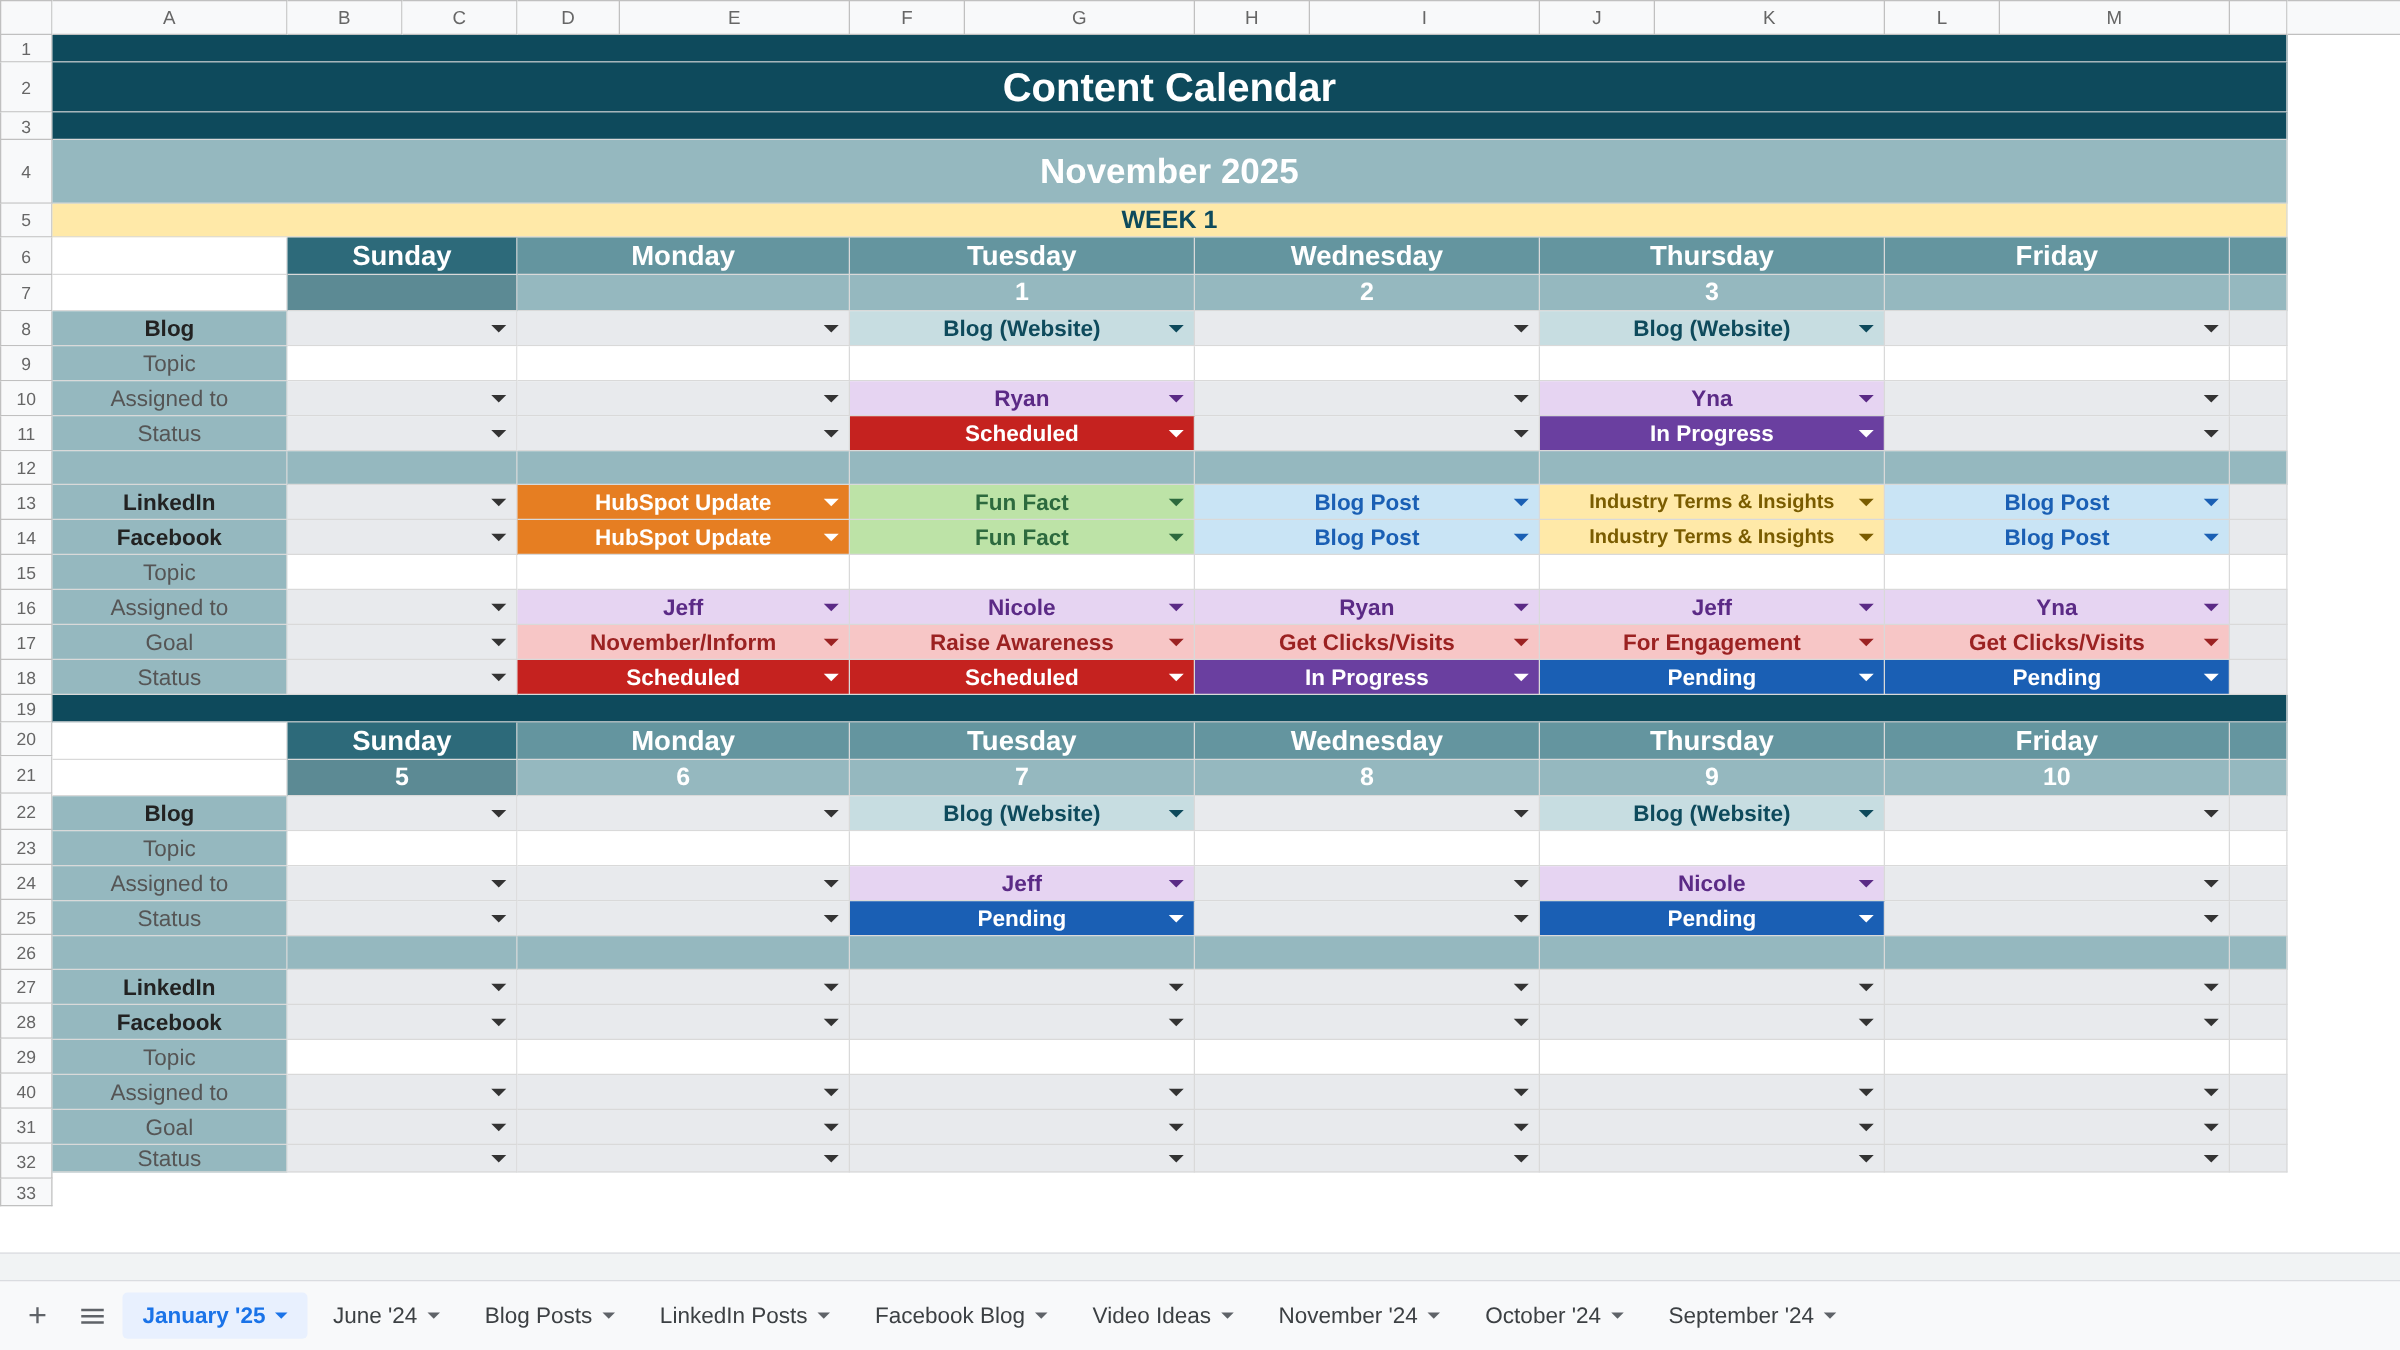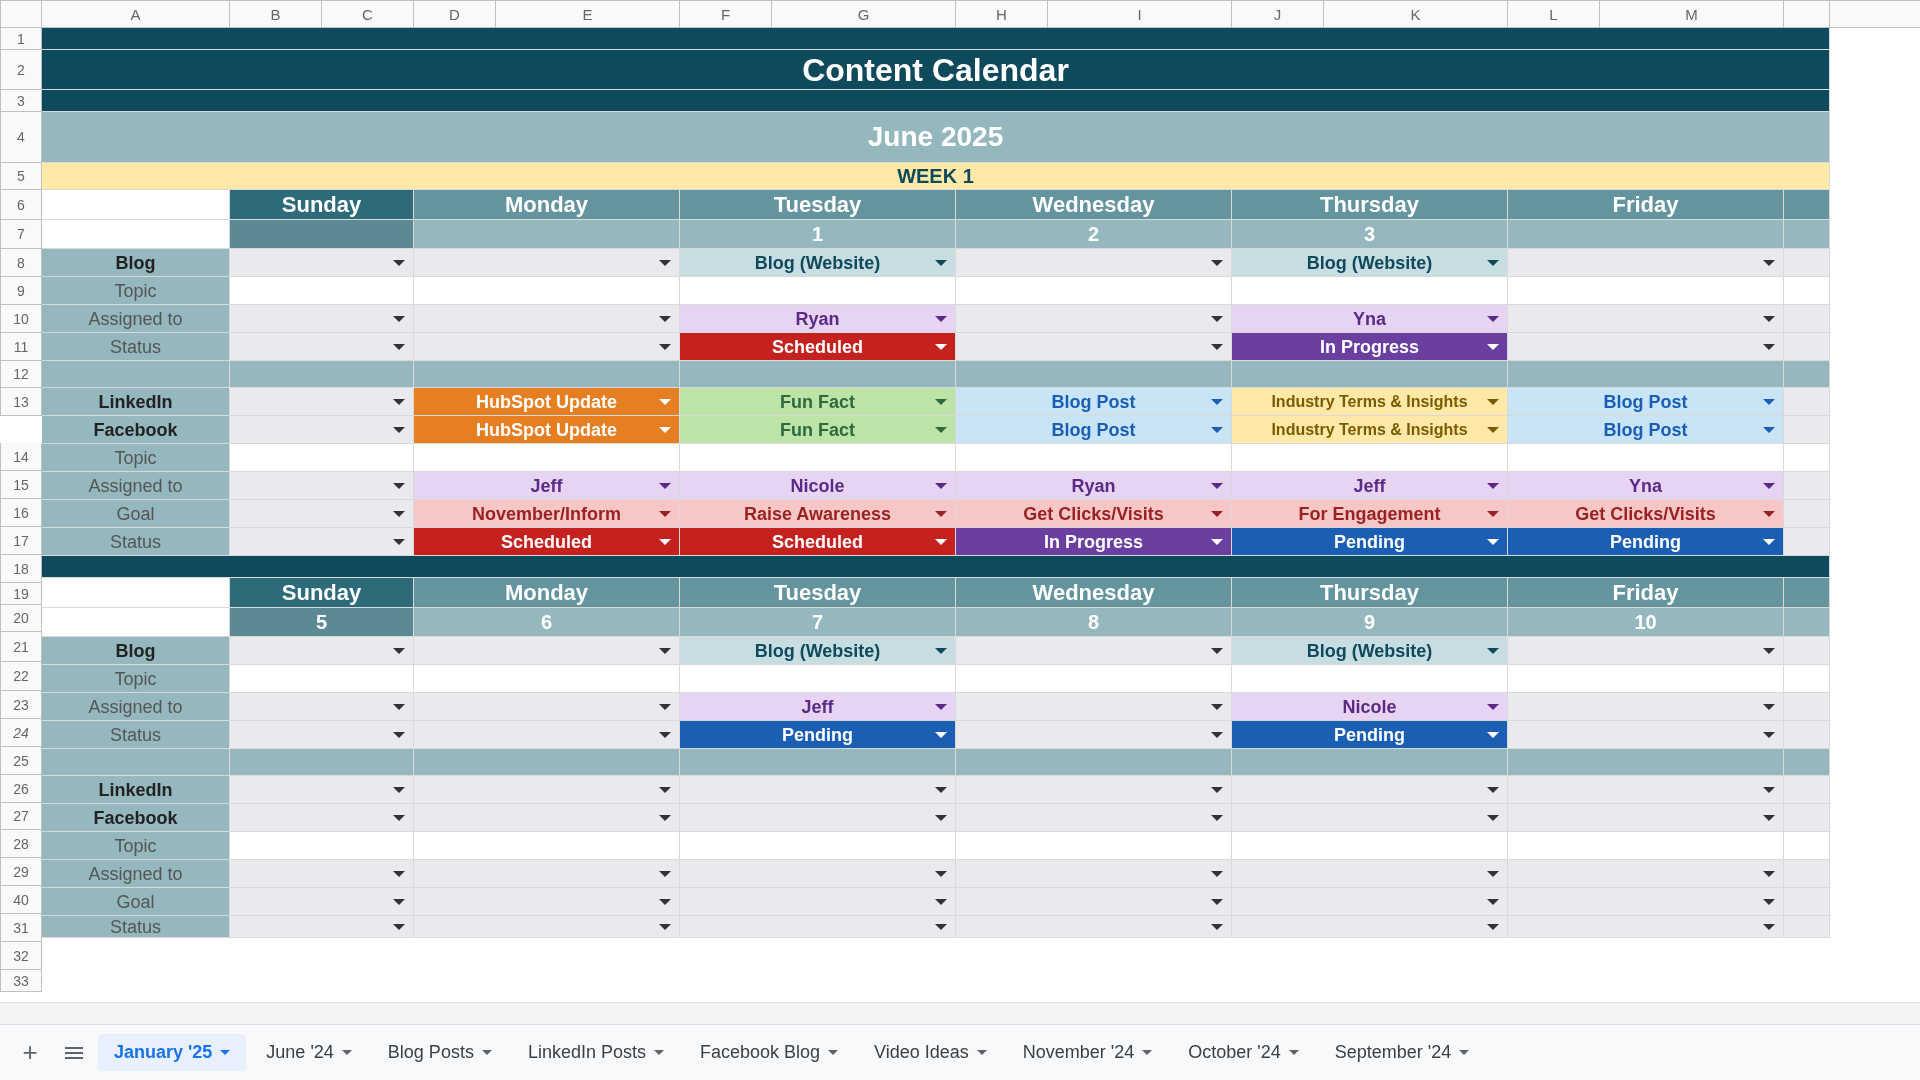--- a/index.html
+++ b/index.html
@@ -108,31 +108,31 @@
       <div class="row-header" style="height: 51px;">4</div>
       <div class="row-header" style="height: 27px;">5</div>
       <div class="row-header" style="height: 30px;">6</div>
       <div class="row-header" style="height: 29px;">7</div>
       <div class="row-header" style="height: 28px;">8</div>
       <div class="row-header" style="height: 28px;">9</div>
       <div class="row-header" style="height: 28px;">10</div>
       <div class="row-header" style="height: 28px;">11</div>
       <div class="row-header" style="height: 27px;">12</div>
       <div class="row-header" style="height: 28px;">13</div>
-      <div class="row-header" style="height: 28px; margin-top: 27px;">14</div>
+      <div class="row-header" style="height: 28px;">14</div>
       <div class="row-header" style="height: 28px;">15</div>
       <div class="row-header" style="height: 28px;">16</div>
       <div class="row-header" style="height: 28px;">17</div>
       <div class="row-header" style="height: 28px;">18</div>
       <div class="row-header" style="height: 22px;">19</div>
       <div class="row-header" style="height: 27px;">20</div>
       <div class="row-header" style="height: 30px;">21</div>
       <div class="row-header" style="height: 29px;">22</div>
       <div class="row-header" style="height: 28px;">23</div>
-      <div class="row-header" style="height: 28px; font-style: italic;">24</div>
+      <div class="row-header" style="height: 28px;">24</div>
       <div class="row-header" style="height: 28px;">25</div>
       <div class="row-header" style="height: 28px;">26</div>
       <div class="row-header" style="height: 27px;">27</div>
       <div class="row-header" style="height: 28px;">28</div>
       <div class="row-header" style="height: 28px;">29</div>
       <div class="row-header" style="height: 28px;">40</div>
       <div class="row-header" style="height: 28px;">31</div>
       <div class="row-header" style="height: 28px;">32</div>
       <div class="row-header" style="height: 22px;">33</div>
     </div>
@@ -147,21 +147,21 @@
           <span>Content Calendar</span>
         </div>
       </div>
       <div class="gridrow">
         <div class="cell title-bg" style="width: 1788px; height: 22px;">
           <span></span>
         </div>
       </div>
       <div class="gridrow">
         <div class="cell month-bg" style="width: 1788px; height: 51px;">
-          <span>June 2025</span>
+          <span>November 2025</span>
         </div>
       </div>
       <div class="gridrow">
         <div class="cell week-bg" style="width: 1788px; height: 27px;">
           <span>WEEK 1</span>
         </div>
       </div>
       <div class="gridrow">
         <div class="cell " style="width: 188px; height: 30px;"></div>
         <div class="cell dayhead-dark" style="width: 184px; height: 30px;">

